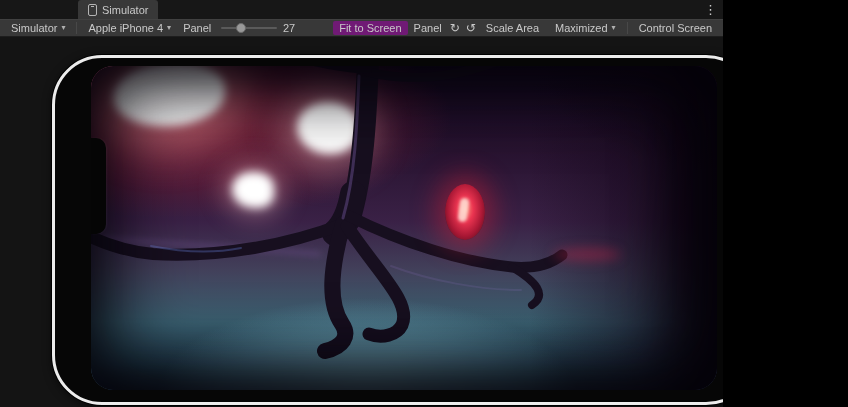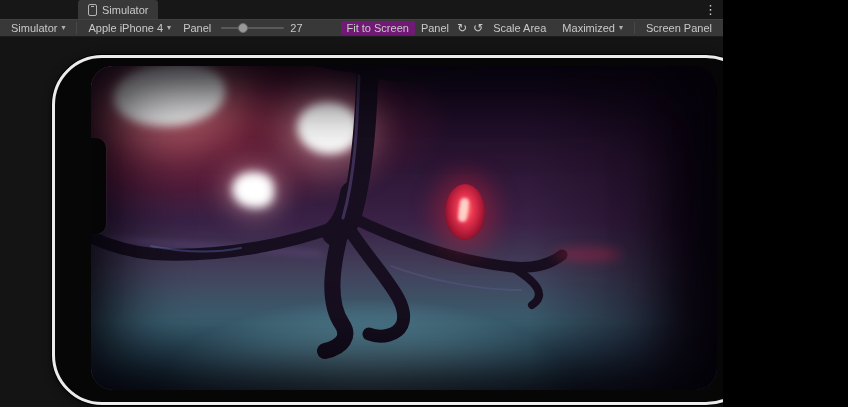--- a/index.html
+++ b/index.html
@@ -101,21 +101,21 @@
     <div class="tb-item">
       <span>Scale Area</span>
     </div>
     <div class="spacer"></div>
     <div class="tb-item">
       <span>Maximized</span>
       <span class="caret">▾</span>
     </div>
     <div class="sep"></div>
     <div class="tb-item">
-      <span>Screen Panel</span>
+      <span>Control Screen</span>
     </div>
   </div>
 
   <div class="viewport">
     <div class="phone">
       <div class="screen">
         <div class="scene-base"></div>
         <div class="wall-right"></div>
         <div class="wall-fold"></div>
         <div class="glow glow-1"></div>

